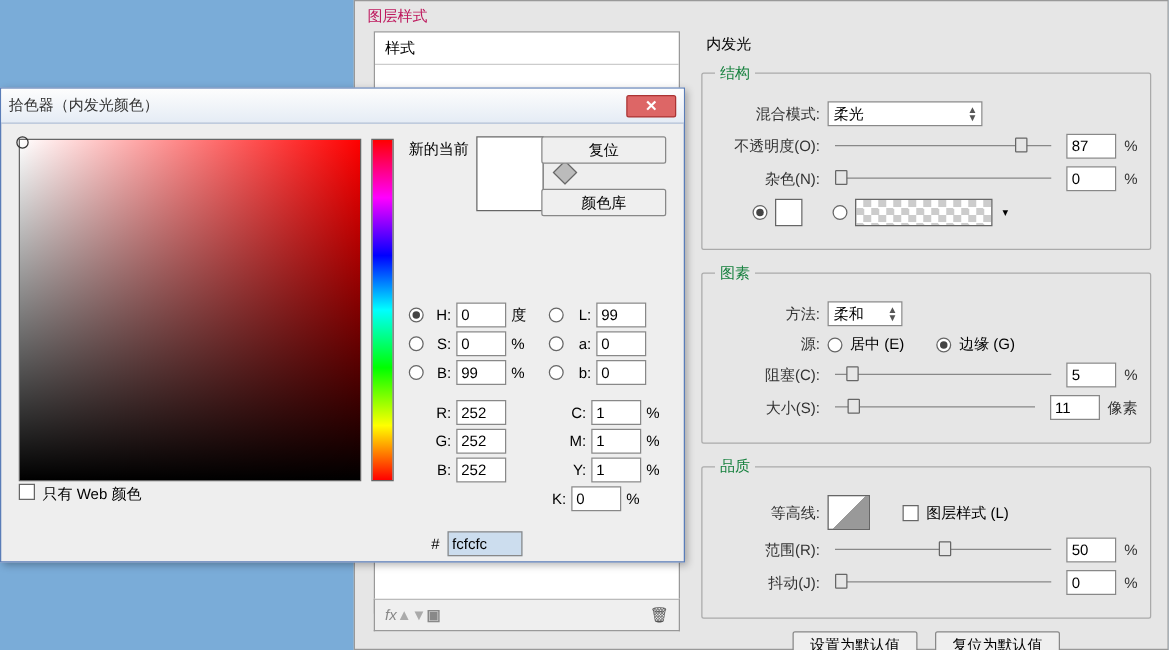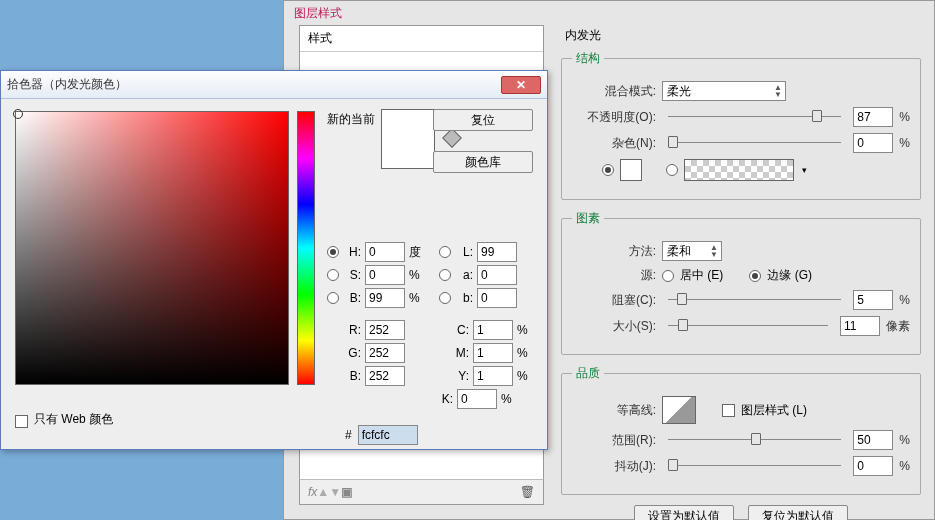--- a/index.html
+++ b/index.html
@@ -32,21 +32,21 @@
 .btns{display:flex;gap:14px;justify-content:center;margin-top:6px}
 .btn{border:1px solid #888;background:#efefef;padding:2px 12px;border-radius:2px;min-width:100px;text-align:center;height:22px;line-height:16px}
 .cp-dialog{position:absolute;left:0;top:70px;width:548px;height:380px;background:#eee;border:1px solid #5a7db8;box-shadow:2px 2px 6px rgba(0,0,0,.3)}
 .cp-titlebar{height:28px;background:linear-gradient(#fdfdfd,#e5ecf5);border-bottom:1px solid #b0c0d8;display:flex;align-items:center;padding:0 6px;justify-content:space-between}
 .cp-title{color:#333}
 .cp-close{width:40px;height:18px;background:#d66;border:1px solid #a33;border-radius:2px;display:flex;align-items:center;justify-content:center;color:#fff;font-weight:bold}
 .cp-body{position:relative;padding:10px;height:352px}
 .cp-field{position:absolute;left:14px;top:12px;width:274px;height:274px;border:1px solid #666;background:linear-gradient(to bottom,transparent,#000),linear-gradient(to right,#fff,#f00)}
 .cp-picker-ring{position:absolute;left:-3px;top:-3px;width:10px;height:10px;border:1px solid #333;border-radius:50%}
 .cp-hue{position:absolute;left:296px;top:12px;width:18px;height:274px;border:1px solid #666;background:linear-gradient(to bottom,#f00,#f0f 17%,#00f 34%,#0ff 50%,#0f0 67%,#ff0 84%,#f00)}
-.cp-webonly{position:absolute;left:14px;top:312px;display:flex;align-items:flex-end;gap:6px}
+.cp-webonly{position:absolute;left:14px;top:288px;display:flex;align-items:flex-start;gap:6px}
 .cp-right{position:absolute;left:326px;top:10px;width:210px}
 .cp-swatches{display:flex;align-items:flex-start;gap:6px}
 .cp-sw-box{width:54px;height:60px;border:1px solid #666;background:#fff}
 .cp-sw-lbls{display:flex;flex-direction:row;justify-content:space-between;height:60px;padding:2px 0}
 .cp-cube{width:14px;height:14px;background:#bbb;border:1px solid #666;transform:rotate(45deg);margin:4px}
 .cp-outline{width:14px;height:14px;border:1px solid #666}
 .cp-btncol{position:absolute;left:106px;top:0}
 .cp-num-rows{position:absolute;left:326px;top:140px;width:210px}
 .cp-numrow{display:flex;align-items:center;gap:4px;margin:3px 0}
 .cp-numrow .radio{margin-right:2px}

